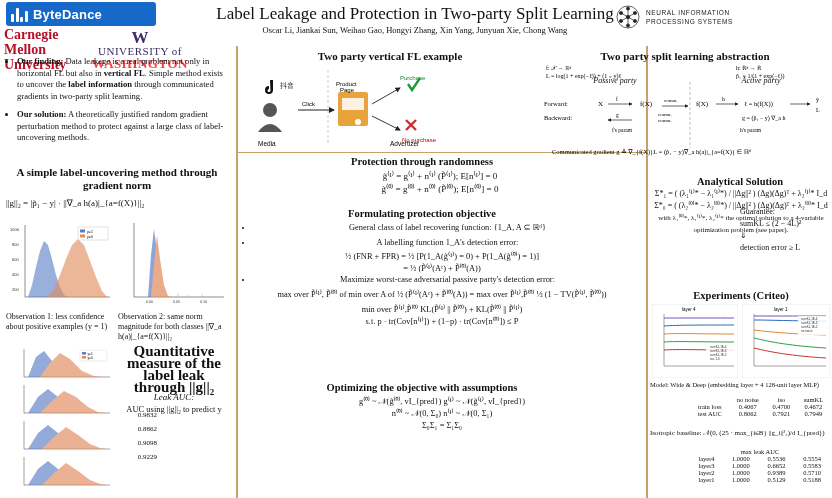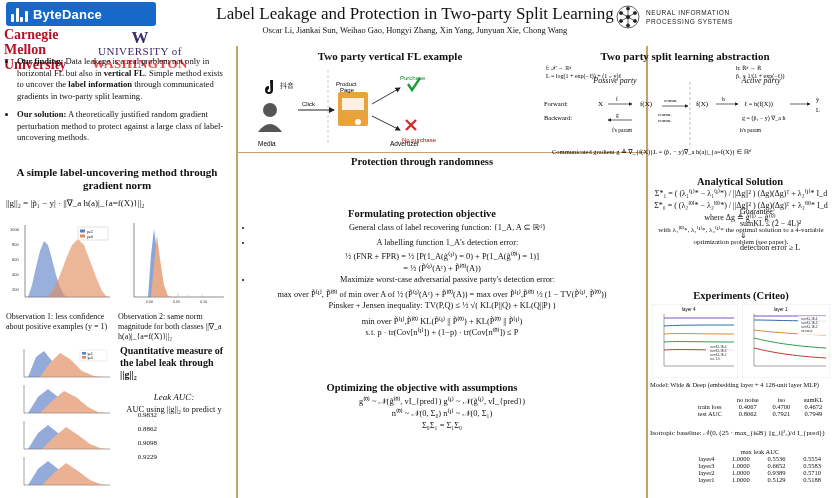--- a/index.html
+++ b/index.html
@@ -46,21 +46,21 @@
   b{font-weight:bold;}
 
   .lcol-h{position:absolute;left:6px;top:166px;width:222px;text-align:center;font-size:11px;font-weight:bold;line-height:13px;}
   .eq-norm{position:absolute;left:6px;top:198px;width:222px;text-align:left;font-size:9px;}
 
   .hist-a{position:absolute;left:8px;top:215px;width:105px;height:95px;}
   .hist-b{position:absolute;left:118px;top:215px;width:108px;height:95px;}
   .obs1{position:absolute;left:6px;top:312px;width:108px;font-size:8px;line-height:10px;}
   .obs2{position:absolute;left:118px;top:312px;width:110px;font-size:8px;line-height:10px;}
 
-  .quant-h{position:absolute;left:120px;top:345px;width:108px;font-size:10px;font-weight:bold;line-height:12px;}
+  .quant-h{position:absolute;left:120px;top:345px;width:108px;text-align:center;font-size:15px;font-weight:bold;line-height:12px;}
   .leakauc{position:absolute;left:120px;top:392px;width:108px;text-align:center;font-size:9px;font-style:italic;}
   .aucdesc{position:absolute;left:120px;top:404px;width:108px;text-align:center;font-size:8.5px;line-height:11px;}
 
   .hist-c{position:absolute;left:6px;top:345px;width:106px;height:145px;}
   .auctab{position:absolute;left:113px;top:408px;width:44px;font-size:7px;line-height:14px;text-align:right;}
 
   
   .mc-h{position:absolute;width:300px;text-align:center;font-weight:bold;}
   .h-vfl{left:240px;top:50px;font-size:11px;}
   .diagram{position:absolute;left:240px;top:64px;width:300px;height:86px;}
@@ -297,34 +297,37 @@
       <path d="M168 20 l4 6 l8 -12" stroke="#1a9c34" stroke-width="2.4" fill="none"></path>
       <path d="M166 56 l10 10 M176 56 l-10 10" stroke="#d12a2a" stroke-width="2.4"></path>
 
       <text x="18" y="82" font-size="6.5" font-family="Liberation Sans, sans-serif">Media</text>
       <text x="150" y="82" font-size="6.5" font-family="Liberation Sans, sans-serif">Advertizer</text>
       <line x1="88" y1="6" x2="88" y2="80" stroke="#999" stroke-width="0.5" stroke-dasharray="3 2"></line>
     </svg>
   </div>
 
   <div class="mc-h h-prot">Protection through randomness</div>
+  <div class="prot-eq">
+    <div class="ctr">g̃⁽¹⁾ = g⁽¹⁾ + n⁽¹⁾    (P̃⁽¹⁾);      E[n⁽¹⁾] = 0</div>
+    <div class="ctr">g̃⁽⁰⁾ = g⁽⁰⁾ + n⁽⁰⁾    (P̃⁽⁰⁾);      E[n⁽⁰⁾] = 0</div>
+  </div>
 
   <div class="mc-h h-form">Formulating protection objective</div>
   <div class="mid-body">
     <ul>
       <li>General class of label recovering function: {1_A, A ⊆ ℝᵈ}</li>
       <li>A labelling function 1_A's detection error:</li>
     </ul>
     <div class="ctr">½ (FNR + FPR) = ½ [P(1_A(g̃⁽¹⁾) = 0) + P(1_A(g̃⁽⁰⁾) = 1)]</div>
     <div class="ctr">= ½ (P̃⁽¹⁾(Aᶜ) + P̃⁽⁰⁾(A))</div>
     <ul>
         <li>Maximize worst-case adversarial passive party's detection error:</li>
       </ul>
     <div class="ctr">max over P̃⁽¹⁾, P̃⁽⁰⁾ of min over A of ½ (P̃⁽¹⁾(Aᶜ) + P̃⁽⁰⁾(A)) = max over P̃⁽¹⁾,P̃⁽⁰⁾ ½ (1 − TV(P̃⁽¹⁾, P̃⁽⁰⁾))</div>
-    <div class="ctr">Pinsker + Jensen inequality: TV(P,Q) ≤ ½ √( KL(P||Q) + KL(Q||P) )</div>
     <div class="ctr" style="margin-top:4px">min over P̃⁽¹⁾,P̃⁽⁰⁾  KL(P̃⁽¹⁾ || P̃⁽⁰⁾) + KL(P̃⁽⁰⁾ || P̃⁽¹⁾)</div>
     <div class="ctr">s.t.   p · tr(Cov[n⁽¹⁾]) + (1−p) · tr(Cov[n⁽⁰⁾]) ≤ P</div>
   </div>
 
   <div class="mc-h h-opt">Optimizing the objective with assumptions</div>
   <div class="opt-body">
     <div>g⁽⁰⁾ ~ 𝒩(g̃⁽⁰⁾, vI_{pred})    g⁽¹⁾ ~ 𝒩(g̃⁽¹⁾, vI_{pred})</div>
     <div>n⁽⁰⁾ ~ 𝒩(0, Σ₀)              n⁽¹⁾ ~ 𝒩(0, Σ₁)</div>
     <div>Σ₀Σ₁ = Σ₁Σ₀</div>
   </div>
@@ -368,21 +371,20 @@
       <text x="72" y="70" font-size="5.5" font-family="Liberation Serif, serif">f's param</text>
       <text x="200" y="70" font-size="5.5" font-family="Liberation Serif, serif">h's param</text>
       <text x="12" y="92" font-size="6.5" font-family="Liberation Serif, serif">Communicated gradient   g ≜ ∇_{f(X)}L = (p̃₁ − y)∇_a h(a)|_{a=f(X)} ∈ ℝᵈ</text>
     </svg>
   </div>
 
   <div class="h-ana">Analytical Solution</div>
   <div class="ana-body">
     <div>Σ*₁ = ( (λ₁⁽¹⁾* − λ₁⁽¹⁾*) / ||Δg||² ) (Δg)(Δg)ᵀ + λ₂⁽¹⁾* I_d</div>
     <div>Σ*₀ = ( (λ₂⁽⁰⁾* − λ₂⁽⁰⁾*) / ||Δg||² ) (Δg)(Δg)ᵀ + λ₂⁽⁰⁾* I_d</div>
-    <div>where Δg ≜ g̃⁽¹⁾ − g̃⁽⁰⁾,</div>
     <div class="small">with λ₁⁽⁰⁾*, λ₁⁽¹⁾*, λ₂⁽¹⁾* the optimal solution to a 4-variable optimization problem (see paper).</div>
   </div>
 
   <div class="h-exp">Experiments (Criteo)</div>
 
   <div class="curve-a">
     <svg width="86" height="74" viewBox="0 0 86 74">
       <rect x="0" y="0" width="86" height="74" fill="#fff" stroke="#ccc" stroke-width="0.4"></rect>
       <text x="30" y="7" font-size="4.5" font-family="Liberation Sans, sans-serif">layer 4</text>
       <line x1="12" y1="62" x2="82" y2="62" stroke="#444" stroke-width="0.5"></line>

